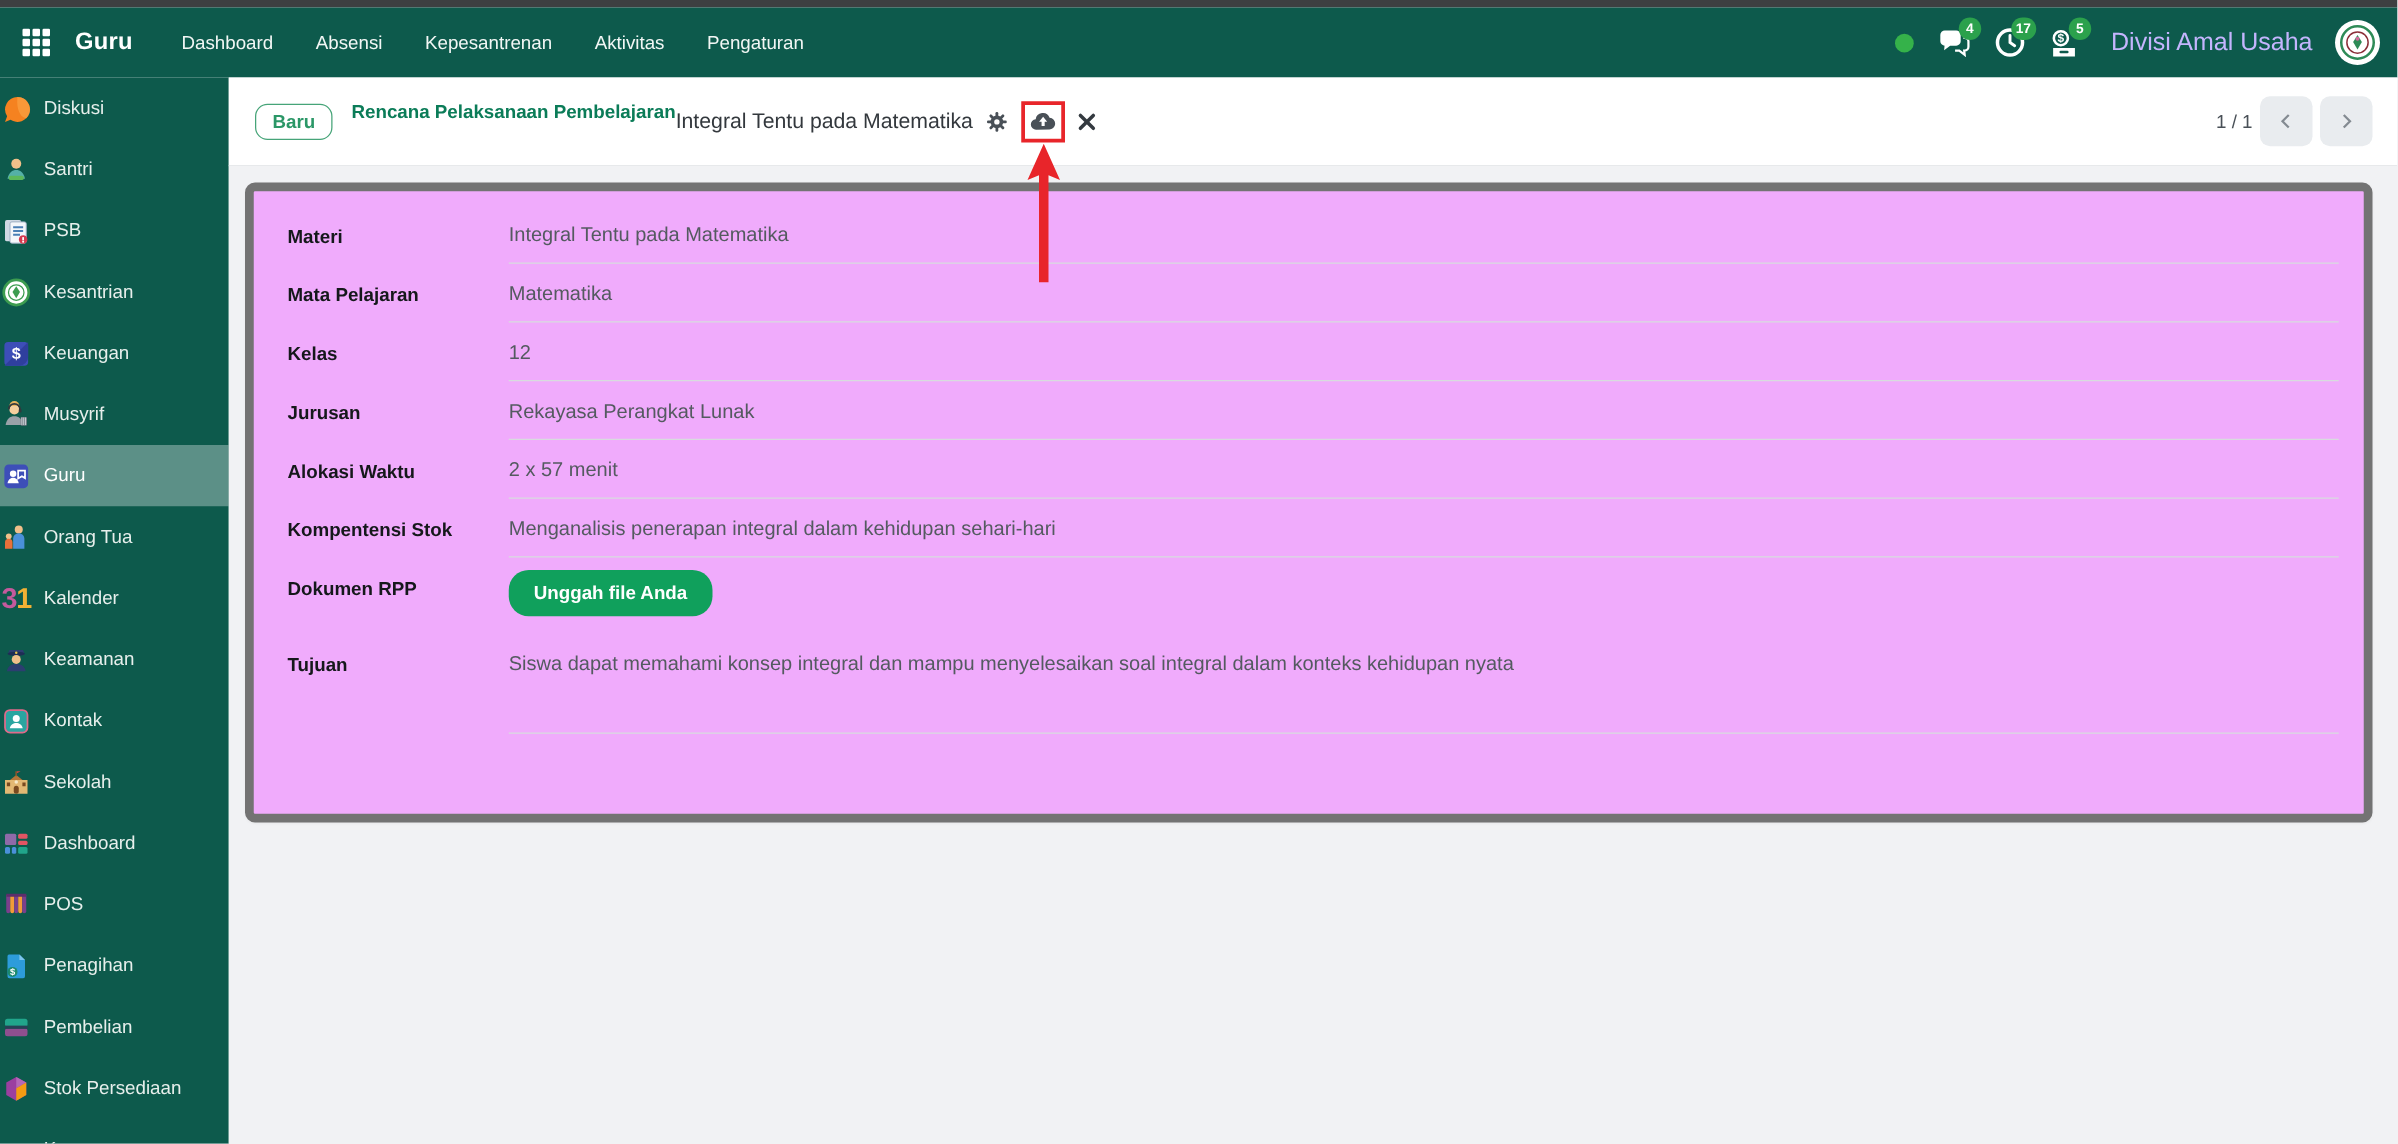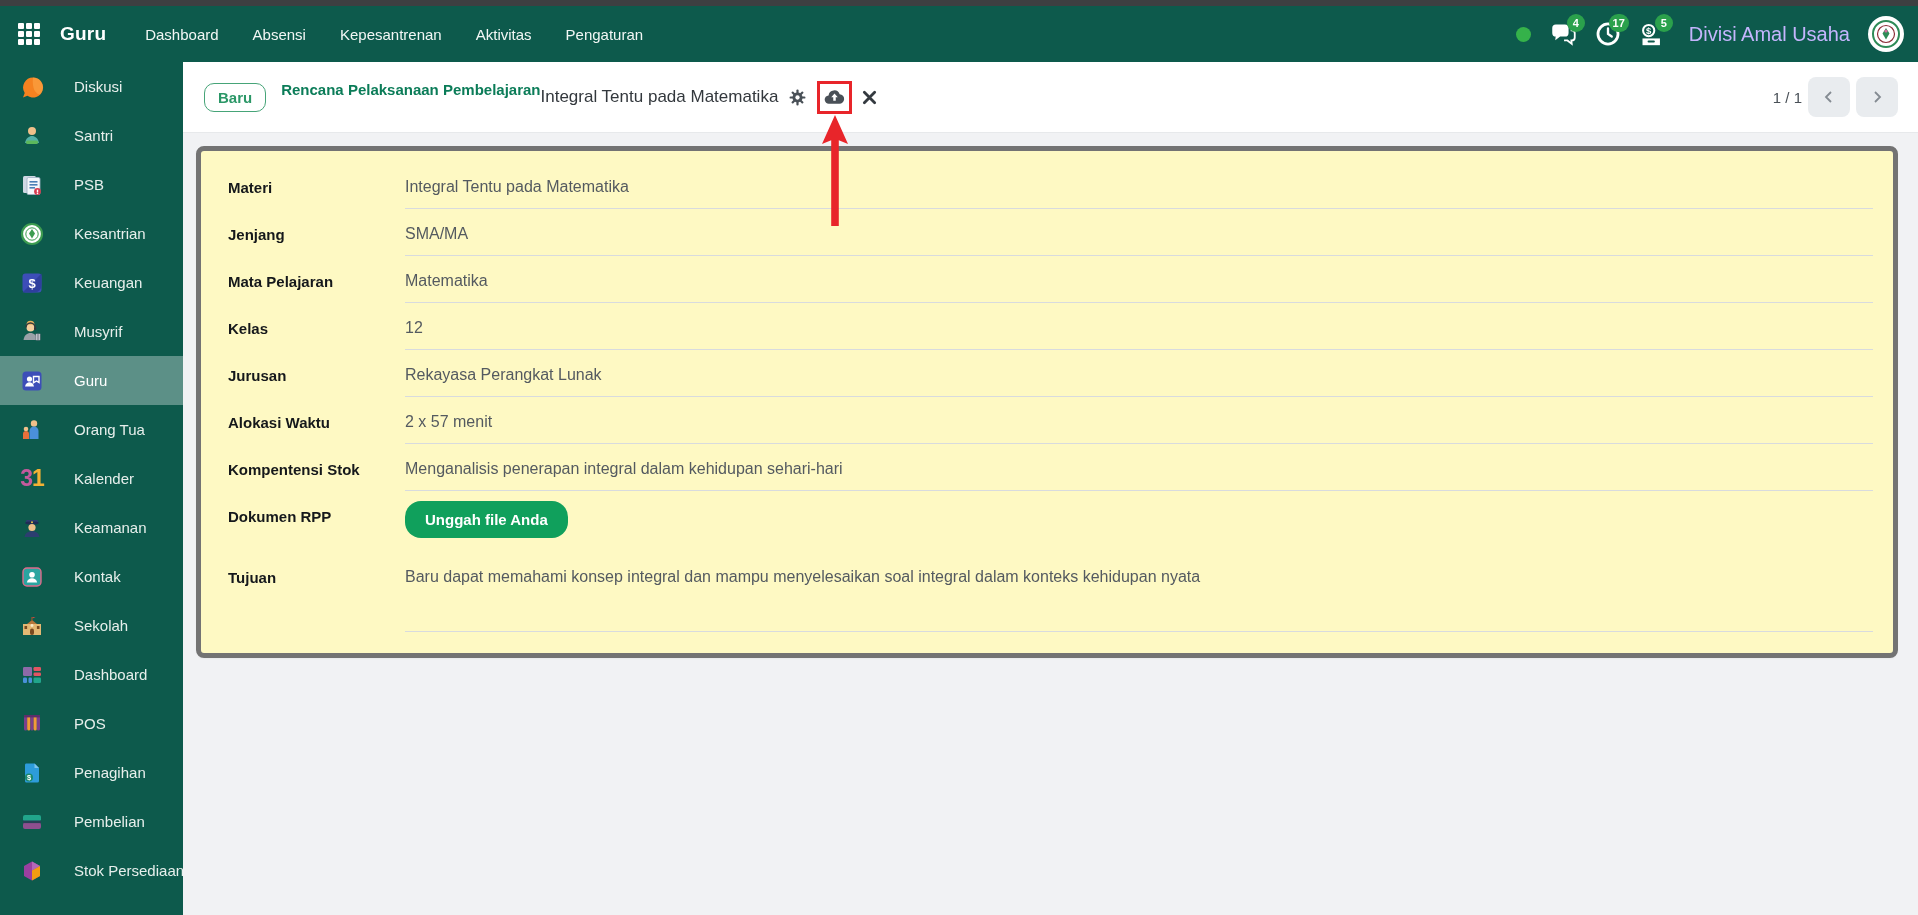--- a/index.html
+++ b/index.html
@@ -23,21 +23,21 @@
   .systray-item { position:relative; width:34px; height:34px; display:flex; align-items:center; justify-content:center; cursor:pointer; }
   .badge { position:absolute; top:-3px; right:-4px; min-width:18px; height:18px; padding:0 4px; border-radius:9px; background:#2ba14c; color:#fff; font-size:11px; font-weight:700; display:flex; align-items:center; justify-content:center; }
   .user-name { font-size:20px; color:#c4b5fd; margin:0 8px 0 10px; white-space:nowrap; }
   .avatar { width:36px; height:36px; border-radius:50%; background:#fff; display:flex; align-items:center; justify-content:center; overflow:hidden; cursor:pointer; }
 
   
   .body-row { display:flex; height:853px; }
 
   
   .sidebar { width:183px; background:#0d5a4c; flex:0 0 183px; overflow:hidden; }
-  .side-item { height:49px; display:flex; align-items:center; padding-left:19px; gap:29px; cursor:pointer; }
+  .side-item { height:49px; display:flex; align-items:center; gap:9px; cursor:pointer; }
   .side-item.active { background:rgba(255,255,255,.33); }
   .side-label { font-size:15px; color:#e7efec; white-space:nowrap; }
   .side-item.active .side-label { color:#ffffff; }
   .icon-26 { width:26px; height:26px; flex:0 0 26px; display:flex; align-items:center; justify-content:center; }
   .cal-text { font-weight:800; font-size:23px; letter-spacing:-1px; }
   .cal-text .c3 { color:#c45a9d; } .cal-text .c1 { color:#f2b134; }
 
   
   .main { flex:1; display:flex; flex-direction:column; min-width:0; }
   .control-panel { height:71px; background:#fff; border-bottom:1px solid #e7e9eb; display:flex; align-items:center; padding:0 20px 0 21px; overflow:visible; position:relative; z-index:5; }
@@ -49,21 +49,21 @@
   .bc-title { color:#33383d; font-size:17px; }
   .icon-btn { display:flex; align-items:center; justify-content:center; cursor:pointer; }
   .save-box { position:relative; border:3px solid #e8252a; padding:2px 3px; display:flex; align-items:center; justify-content:center; }
   .annotation-arrow { position:absolute; top:calc(100% + 3px); left:50%; transform:translateX(-50%); z-index:60; pointer-events:none; }
   .cp-right { margin-left:auto; display:flex; align-items:center; gap:6px; }
   .pager-value { font-size:15px; color:#495057; margin-right:0; }
   .pager-btn { width:42px; height:40px; background:#e9ecef; border-radius:8px; display:flex; align-items:center; justify-content:center; cursor:pointer; }
 
   
   .content { flex:1; background:#f1f2f4; position:relative; }
-  .form-card { position:absolute; left:13px; top:13px; width:1702px; height:512px; background:#fef9c3; border:5px solid #737373; border-radius:8px; box-shadow:0 1px 2px rgba(0,0,0,.04); padding:21px 20px 0 27px; }
+  .form-card { position:absolute; left:13px; top:13px; width:1702px; height:512px; background:#f0abfc; border:7px solid #737373; border-radius:8px; box-shadow:0 1px 2px rgba(0,0,0,.04); padding:21px 20px 0 27px; }
   .form-row { display:flex; align-items:flex-start; margin-bottom:10px; }
   .f-label { width:177px; flex:0 0 177px; font-size:15px; font-weight:700; color:#15181b; padding-top:7px; }
   .f-value { flex:1; font-size:16px; color:#545a60; padding:6px 0 11px 0; border-bottom:1px solid #d8dbde; min-height:37px; }
   .f-value.no-line { border-bottom:none; }
   .f-value.tall { min-height:70px; }
   .upload-btn { display:inline-block; background:#10a05c; color:#fff; font-size:15px; font-weight:700; border:none; border-radius:16px; padding:10px 20px; cursor:pointer; }
 </style>
 </head>
 <body>
 
@@ -392,24 +392,20 @@
       </div>
 
       <div class="content">
         <div class="form-card">
 
           <div class="form-row">
             <div class="f-label">Materi</div>
             <div class="f-value">Integral Tentu pada Matematika</div>
           </div>
 
-          <div class="form-row">
-            <div class="f-label">Jenjang</div>
-            <div class="f-value">SMA/MA</div>
-          </div>
 
           <div class="form-row">
             <div class="f-label">Mata Pelajaran</div>
             <div class="f-value">Matematika</div>
           </div>
 
           <div class="form-row">
             <div class="f-label">Kelas</div>
             <div class="f-value">12</div>
           </div>
@@ -431,20 +427,20 @@
 
           <div class="form-row" style="margin-bottom:13px;">
             <div class="f-label">Dokumen RPP</div>
             <div class="f-value no-line" style="padding-top:0;">
               <button class="upload-btn">Unggah file Anda</button>
             </div>
           </div>
 
           <div class="form-row">
             <div class="f-label">Tujuan</div>
-            <div class="f-value tall">Baru dapat memahami konsep integral dan mampu menyelesaikan soal integral dalam konteks kehidupan nyata</div>
+            <div class="f-value tall">Siswa dapat memahami konsep integral dan mampu menyelesaikan soal integral dalam konteks kehidupan nyata</div>
           </div>
 
         </div>
       </div>
     </div>
   </div>
 </div>
 
 </body></html>

